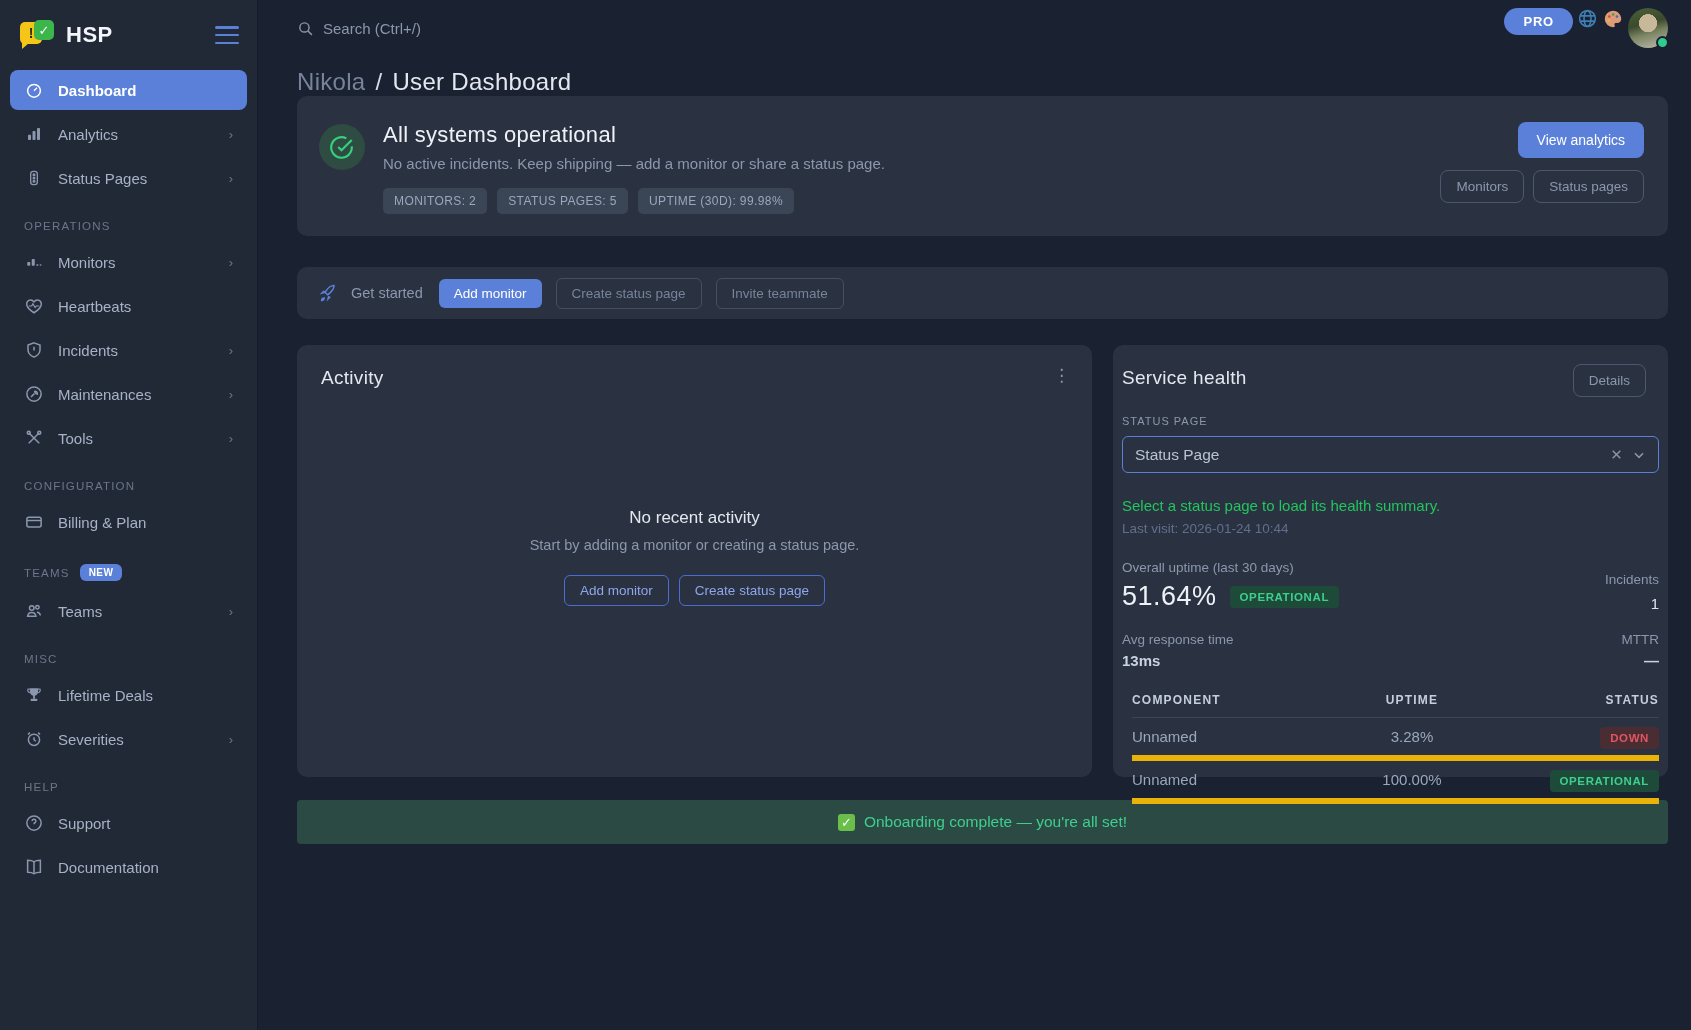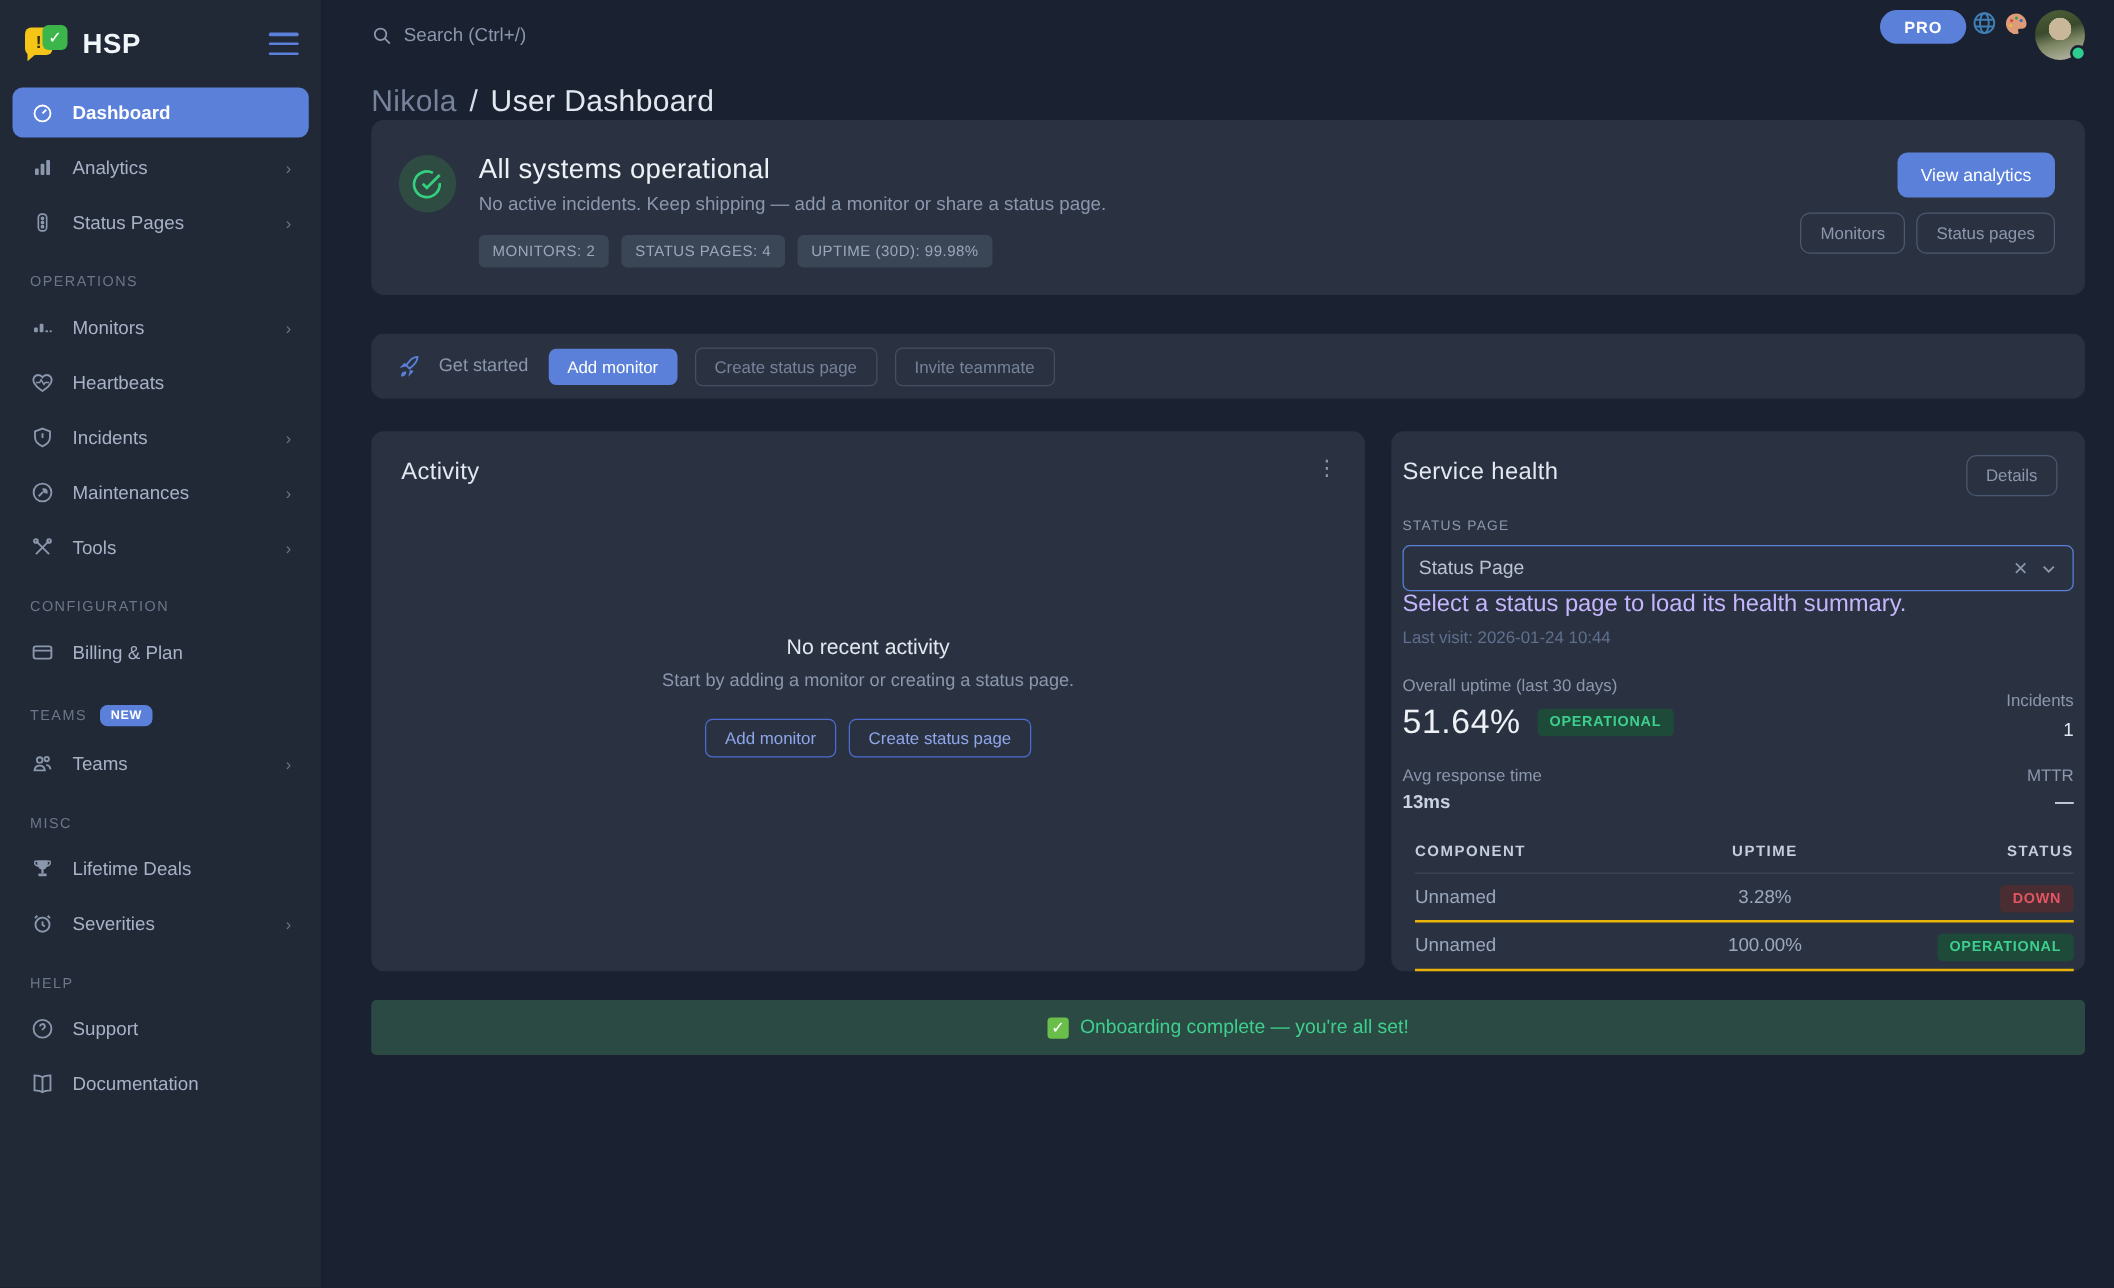--- a/index.html
+++ b/index.html
@@ -133,21 +133,21 @@
   
   .health-card { flex:1; height:432px; padding:22px 9px; position:relative; }
   .details-btn { position:absolute; right:22px; top:19px;text-align:right; }
   .field-label { font-size:11px; letter-spacing:1px; color:#8b97ad; margin-top:26px; }
   .select {
     margin-top:9px; height:37px; border:1px solid #5b80d9; border-radius:6px;
     display:flex; align-items:center; padding:0 12px; cursor:pointer;
   }
   .select-value { color:#b9c3d4; font-size:15.5px; }
   .select-icons { margin-left:auto; display:flex; align-items:center; gap:9px; color:#8b97ad; }
-  .helper { font-size:19px; color:#c4b5fd; margin-top:0; }
+  .helper { font-size:15px; color:#22c55e; margin-top:24px; }
   .lastvisit { font-size:13.5px; color:#5f6f8d; margin-top:7px; }
 
   .metrics-row { display:flex; justify-content:space-between; align-items:flex-end; margin-top:24px; }
   .m-label { font-size:13.5px; color:#8b97ad; }
   .uptime-line { display:flex; align-items:center; gap:13px; margin-top:6px; }
   .uptime-big { font-size:27px; font-weight:300; color:#eef1f6; letter-spacing:.5px; }
   .badge-op {
     background:#1e4a3a; color:#3ecf8e; font-size:11.5px; font-weight:bold; letter-spacing:.6px;
     padding:5px 10px; border-radius:4px;
   }
@@ -156,21 +156,21 @@
     padding:5px 10px; border-radius:4px;
   }
   .right-col { text-align:right; }
   .m-value { font-size:15px; color:#dfe5ee; margin-top:8px; }
   .resp-row { display:flex; justify-content:space-between; margin-top:20px; }
   .resp-value { font-size:15px; font-weight:bold; color:#c9d2e0; margin-top:5px; }
 
   .comp-table { margin-top:16px; margin-left:10px; }
   .t-head, .t-row { display:grid; grid-template-columns: 1.2fr 1fr 1fr; align-items:center; }
   .t-head { font-size:12px; font-weight:bold; letter-spacing:1.2px; color:#c5cede; padding:8px 0 10px 0; border-bottom:1px solid #3a4558; }
-  .t-row { padding:10px 0; border-bottom:2px solid #eab308; font-size:15px; color:#9aa7bc; }
+  .t-row { padding:10px 0; border-bottom:6px solid #eab308; font-size:15px; color:#9aa7bc; }
   .t-center { text-align:center; }
   .t-right { text-align:right; }
 
   
   .banner {
     margin-top:23px; height:44px; background:#2b4a43; border-radius:4px;
     display:flex; align-items:center; justify-content:center; gap:9px;
     color:#3ecf8e; font-size:15.5px;
   }
   .check-emoji {
@@ -410,21 +410,21 @@
       <svg width="26" height="26" viewBox="0 0 24 24" fill="none" stroke="#35d07f" stroke-width="2">
           <path d="M21 11.5A9.5 9.5 0 1 1 16 4"></path>
           <path d="M8.5 12l3 3L21 5.5"></path>
         </svg>
     </div>
     <div>
       <div class="hero-title">All systems operational</div>
       <div class="hero-sub">No active incidents. Keep shipping — add a monitor or share a status page.</div>
       <div class="hero-badges">
         <span class="stat-badge">MONITORS: 2</span>
-        <span class="stat-badge">STATUS PAGES: 4</span>
+        <span class="stat-badge">STATUS PAGES: 5</span>
         <span class="stat-badge">UPTIME (30D): 99.98%</span>
       </div>
     </div>
     <div class="hero-right">
       <button class="btn-primary">View analytics</button>
       <div class="hero-secondary">
         <button class="btn-outline">Monitors</button>
         <button class="btn-outline">Status pages</button>
       </div>
     </div>

